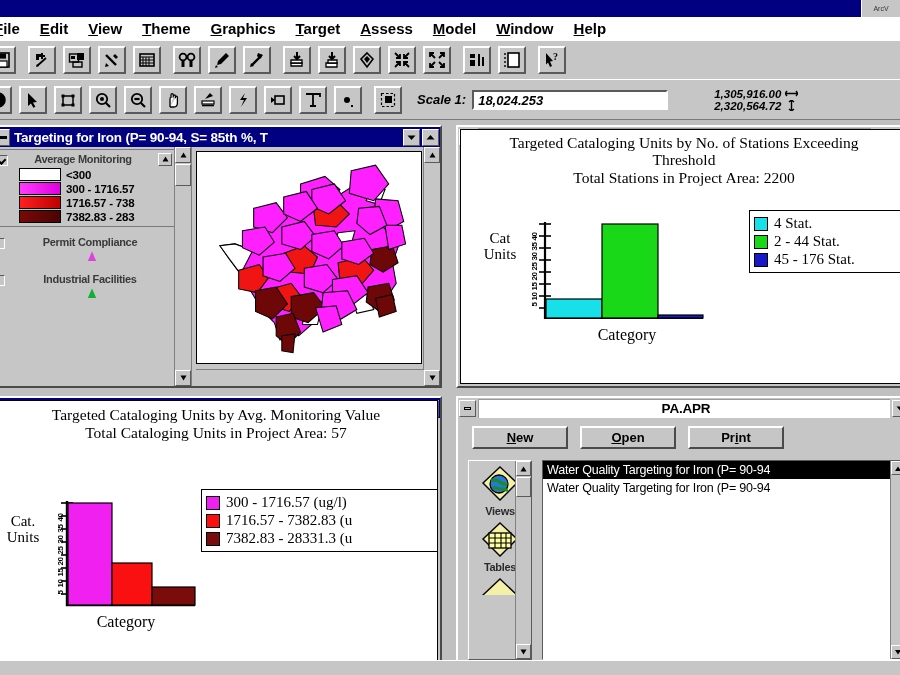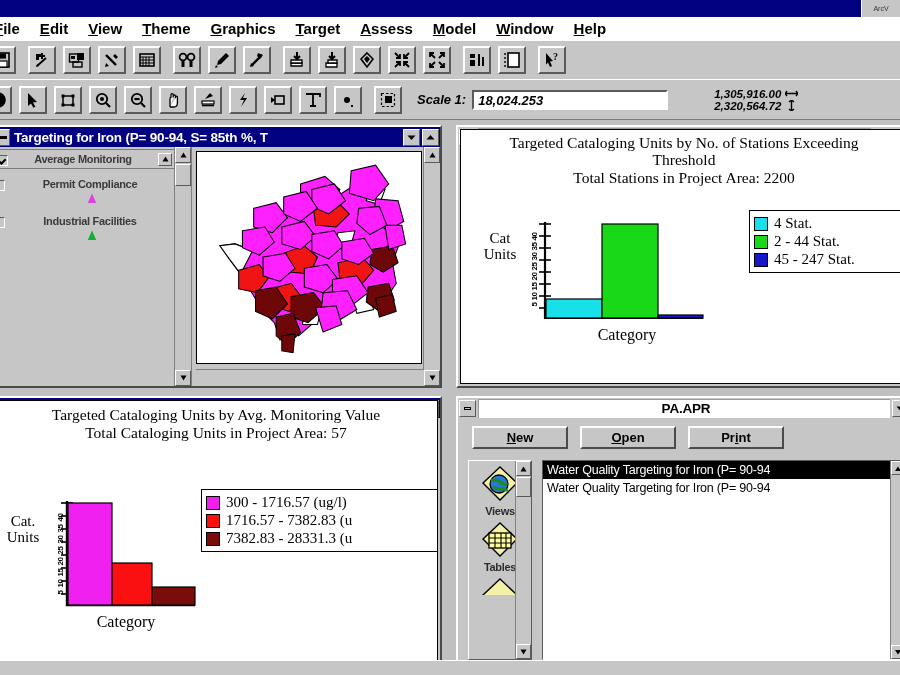--- a/index.html
+++ b/index.html
@@ -543,20 +543,38 @@
       <div class="legend-pane dither">
 
         <div class="legend-theme boxed">
           <div class="lt-head">
             <div class="chk on"></div>
             <div class="lt-name">Average Monitoring</div>
             <div class="lt-up">
               <svg width="7" height="7">
                   <path d="M3.5 0.5l3 5h-6z" fill="#000"></path>
                 </svg>
+            </div>
+          </div>
+          <div class="classes">
+            <div class="cls">
+              <div class="swatch" style="background:#ffffff"></div>
+              <div class="cls-lbl">&lt;300</div>
+            </div>
+            <div class="cls">
+              <div class="swatch" style="background:linear-gradient(90deg,#ff3cff,#e000e0)"></div>
+              <div class="cls-lbl">300 - 1716.57</div>
+            </div>
+            <div class="cls">
+              <div class="swatch" style="background:linear-gradient(90deg,#ff2020,#c00000)"></div>
+              <div class="cls-lbl">1716.57 - 738</div>
+            </div>
+            <div class="cls">
+              <div class="swatch" style="background:linear-gradient(90deg,#7a0808,#4a0404)"></div>
+              <div class="cls-lbl">7382.83 - 283</div>
             </div>
           </div>
         </div>
 
         <div class="legend-theme" style="margin-top:6px;">
           <div class="lt-head">
             <div class="chk"></div>
             <div class="lt-name">Permit Compliance</div>
             <div style="width:14px;flex:0 0 auto;"></div>
           </div>
@@ -714,21 +732,21 @@
         <div class="cl-row">
           <div class="cl-sw" style="background:#18e0e8"></div>
           <div class="cl-txt">4 Stat.</div>
         </div>
         <div class="cl-row">
           <div class="cl-sw" style="background:#18d818"></div>
           <div class="cl-txt">2 - 44 Stat.</div>
         </div>
         <div class="cl-row">
           <div class="cl-sw" style="background:#1818c8"></div>
-          <div class="cl-txt">45 - 247 Stat.</div>
+          <div class="cl-txt">45 - 176 Stat.</div>
         </div>
       </div>
     </div>
   </div>
 
   <div class="win" style="left:-10px;top:396px;width:452px;height:270px;">
     <div class="win-tb">
       <div class="sysbtn">
         <svg width="11" height="3">
             <rect x="0" y="0" width="11" height="3" fill="#000"></rect>

